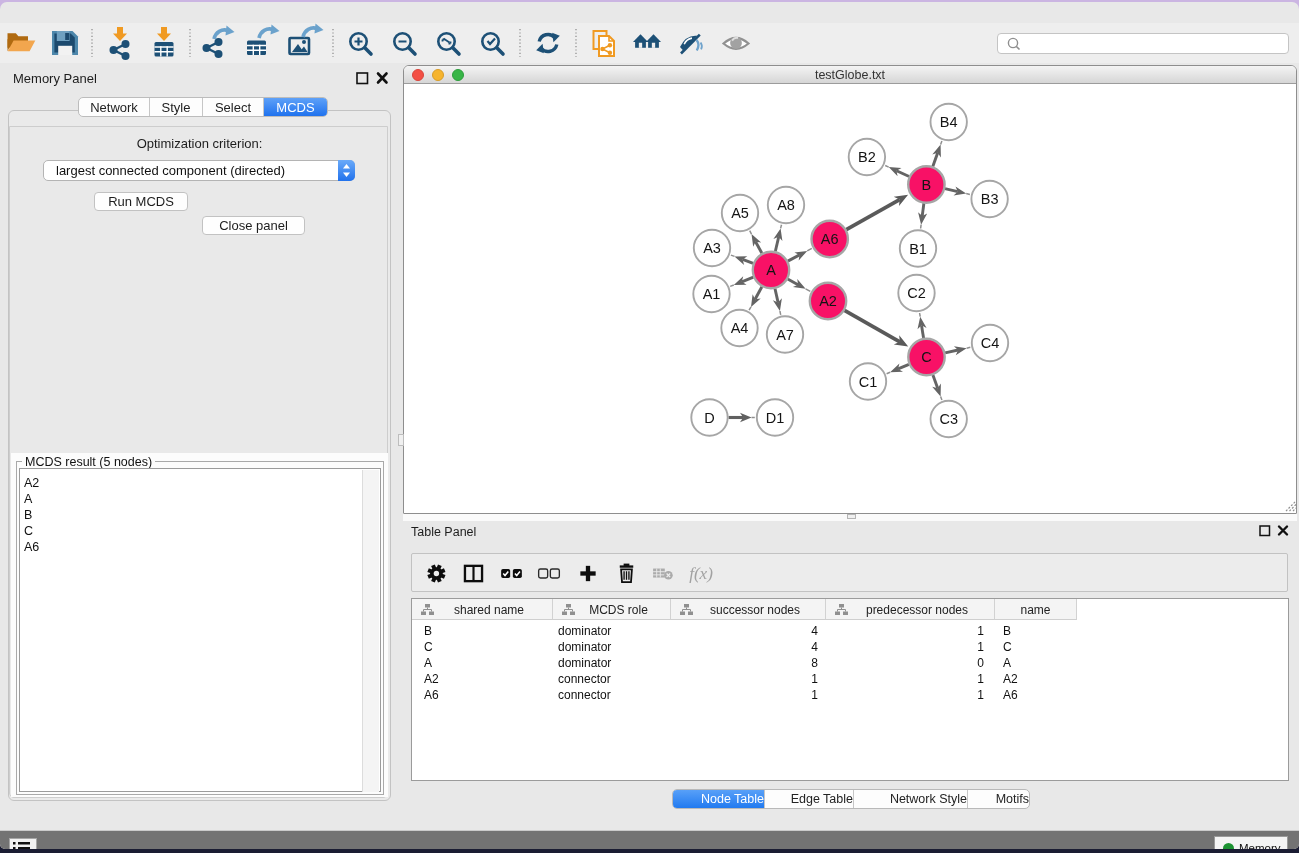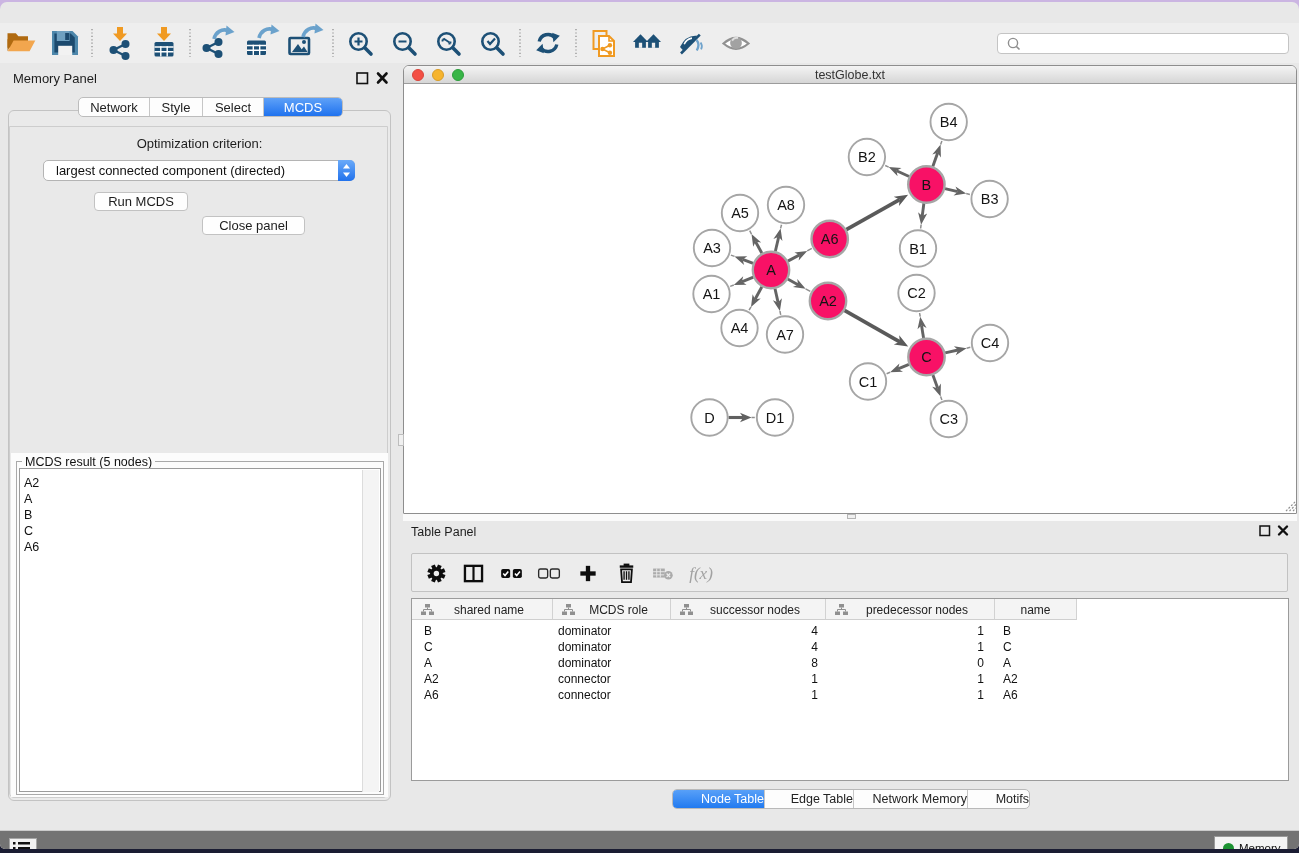--- a/index.html
+++ b/index.html
@@ -219,21 +219,21 @@
         <path d="M23,2.5 L31.5,11.5 M31.5,2.5 L23,11.5" stroke="#111" stroke-width="2.6" stroke-linecap="round"></path>
       </svg>
   <div id="cp-box"></div>
   <div id="cp-inner-wrap">
     <div id="cp-inner" style="left:9px; top:126px;"></div>
   </div>
   <div class="tabrow" id="cp-tabs">
     <div class="tab" style="width:71px;">Network</div>
     <div class="tab" style="width:53px;">Style</div>
     <div class="tab" style="width:61px;">Select</div>
-    <div class="tab sel" style="width:78px;">MCDS</div>
+    <div class="tab sel" style="width:63px;">MCDS</div>
   </div>
   <div id="opt-label">Optimization criterion:</div>
   <div id="dropdown">
     <div class="txt">largest connected component (directed)</div>
     <div class="step">
           <svg width="17" height="21" style="position:absolute;left:0;top:0">
             <polygon points="8.5,4 12,8.5 5,8.5" fill="#fff"></polygon>
             <polygon points="8.5,17 12,12.5 5,12.5" fill="#fff"></polygon>
           </svg>
         </div>
@@ -491,21 +491,21 @@
         <div class="rowtxt" style="left:591px; top:72.5px;">A2</div>
         <div class="rowtxt" style="left:12px; top:88.5px;">A6</div>
         <div class="rowtxt" style="left:146px; top:88.5px;">connector</div>
         <div class="rowtxt" style="left:259px; top:88.5px; width:147px; text-align:right;">1</div>
         <div class="rowtxt" style="left:414px; top:88.5px; width:158px; text-align:right;">1</div>
         <div class="rowtxt" style="left:591px; top:88.5px;">A6</div>
   </div>
   <div class="tabrow2" style="left:672px; top:789px;">
     <div class="tab sel" style="width:92px;">Node Table</div>
     <div class="tab" style="width:89px;">Edge Table</div>
-    <div class="tab" style="width:114px;">Network Memory</div>
+    <div class="tab" style="width:114px;">Network Style</div>
     <div class="tab" style="width:61px;">Motifs</div>
   </div>
 
   <div id="statusbar">
     <div id="sb-left">
           <svg width="26" height="18" style="position:absolute;left:3px;top:1px">
             <g fill="#111">
               <rect x="0" y="2" width="2.5" height="2.5"></rect>
               <rect x="0" y="7" width="2.5" height="2.5"></rect>
               <rect x="0" y="12" width="2.5" height="2.5"></rect>

